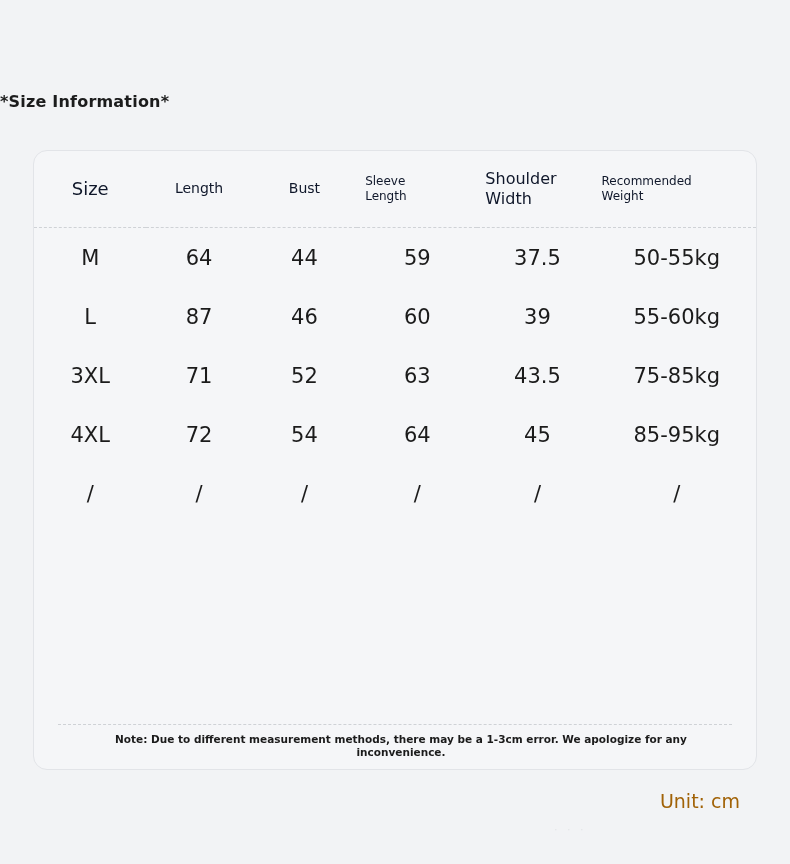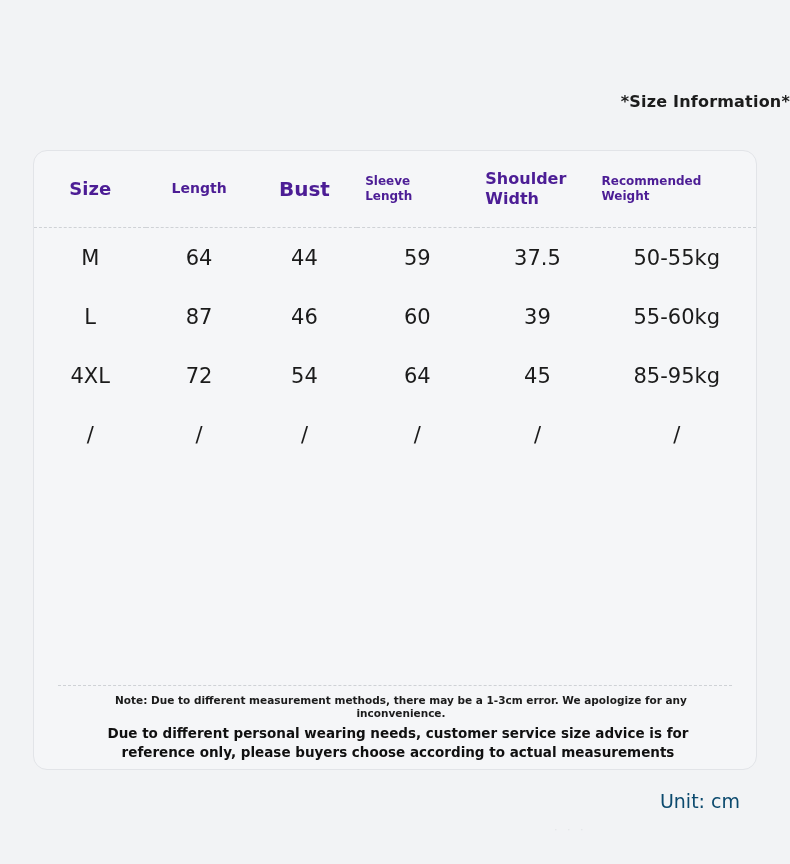--- a/index.html
+++ b/index.html
@@ -14,21 +14,21 @@
     color: #222;
     overflow: hidden;
   }
   .page {
     position: relative;
     width: 790px;
     height: 864px;
     box-sizing: border-box;
   }
   .title {
-    text-align: right;
+    text-align: left;
     font-size: 16px;
     font-weight: bold;
     color: #1c1c1c;
     padding-top: 92px;
     letter-spacing: 0.2px;
   }
   .card {
     position: absolute;
     left: 33px;
     top: 150px;
@@ -46,31 +46,31 @@
   }
   table.size-table th,
   table.size-table td {
     text-align: center;
     vertical-align: middle;
     border: none;
     padding: 0;
   }
   thead th {
     font-size: 17px;
-    font-weight: bold;
-    color: #4c1d95;
+    font-weight: normal;
+    color: #0f172a;
     height: 76px;
     padding-top: 12px;
     line-height: 1.25;
   }
   thead th.small {
     font-size: 14px;
   }
   thead th.hdr-size { font-size: 18px; }
-  thead th.hdr-bust { font-size: 20px; }
+  thead th.hdr-bust { font-size: 14px; }
   thead th.hdr-rec { font-size: 12px; text-align: left; padding-left: 4px;}
   thead th.hdr-sleeve { font-size: 12px; }
   thead th.hdr-shoulder { font-size: 16px; text-align: left; padding-left: 8px;}
   thead th.hdr-sleeve { text-align: left; padding-left: 8px;}
   tbody td {
     font-size: 21px;
     color: #1b1b1b;
     height: 59px;
     border-top: 1px dashed #cfd2d6;
   }
@@ -107,21 +107,21 @@
     line-height: 1.45;
     padding-left: 26px;
     padding-right: 20px;
     margin: 0;
   }
   .unit {
     position: absolute;
     right: 50px;
     top: 790px;
     font-size: 19px;
-    color: #0c4a6e;
+    color: #a16207;
   }
   .watermark {
     position: absolute;
     left: 520px;
     top: 672px;
     font-size: 11px;
     color: #e3e5e8;
     letter-spacing: 3px;
     user-select: none;
   }
@@ -165,20 +165,28 @@
         </tr>
         <tr>
           <td class="size-cell">L</td>
           <td>87</td>
           <td>46</td>
           <td>60</td>
           <td>39</td>
           <td>55-60kg</td>
         </tr>
         <tr>
+          <td class="size-cell">3XL</td>
+          <td>71</td>
+          <td>52</td>
+          <td>63</td>
+          <td>43.5</td>
+          <td>75-85kg</td>
+        </tr>
+        <tr>
           <td class="size-cell">4XL</td>
           <td>72</td>
           <td>54</td>
           <td>64</td>
           <td>45</td>
           <td>85-95kg</td>
         </tr>
         <tr>
           <td class="size-cell">/</td>
           <td>/</td>
@@ -188,19 +196,18 @@
           <td>/</td>
         </tr>
       </tbody>
     </table>
 
     <div class="watermark">· · ·</div>
 
     <div class="note-wrap">
       <div class="note-sep"></div>
       <p class="note-small">Note: Due to different measurement methods, there may be a 1-3cm error. We apologize for any inconvenience.</p>
-      <p class="note-big">Due to different personal wearing needs, customer service size advice is for reference only, please buyers choose according to actual measurements</p>
     </div>
   </div>
 
   <div class="unit">Unit: cm</div>
 
 </div>
 
 </body></html>

